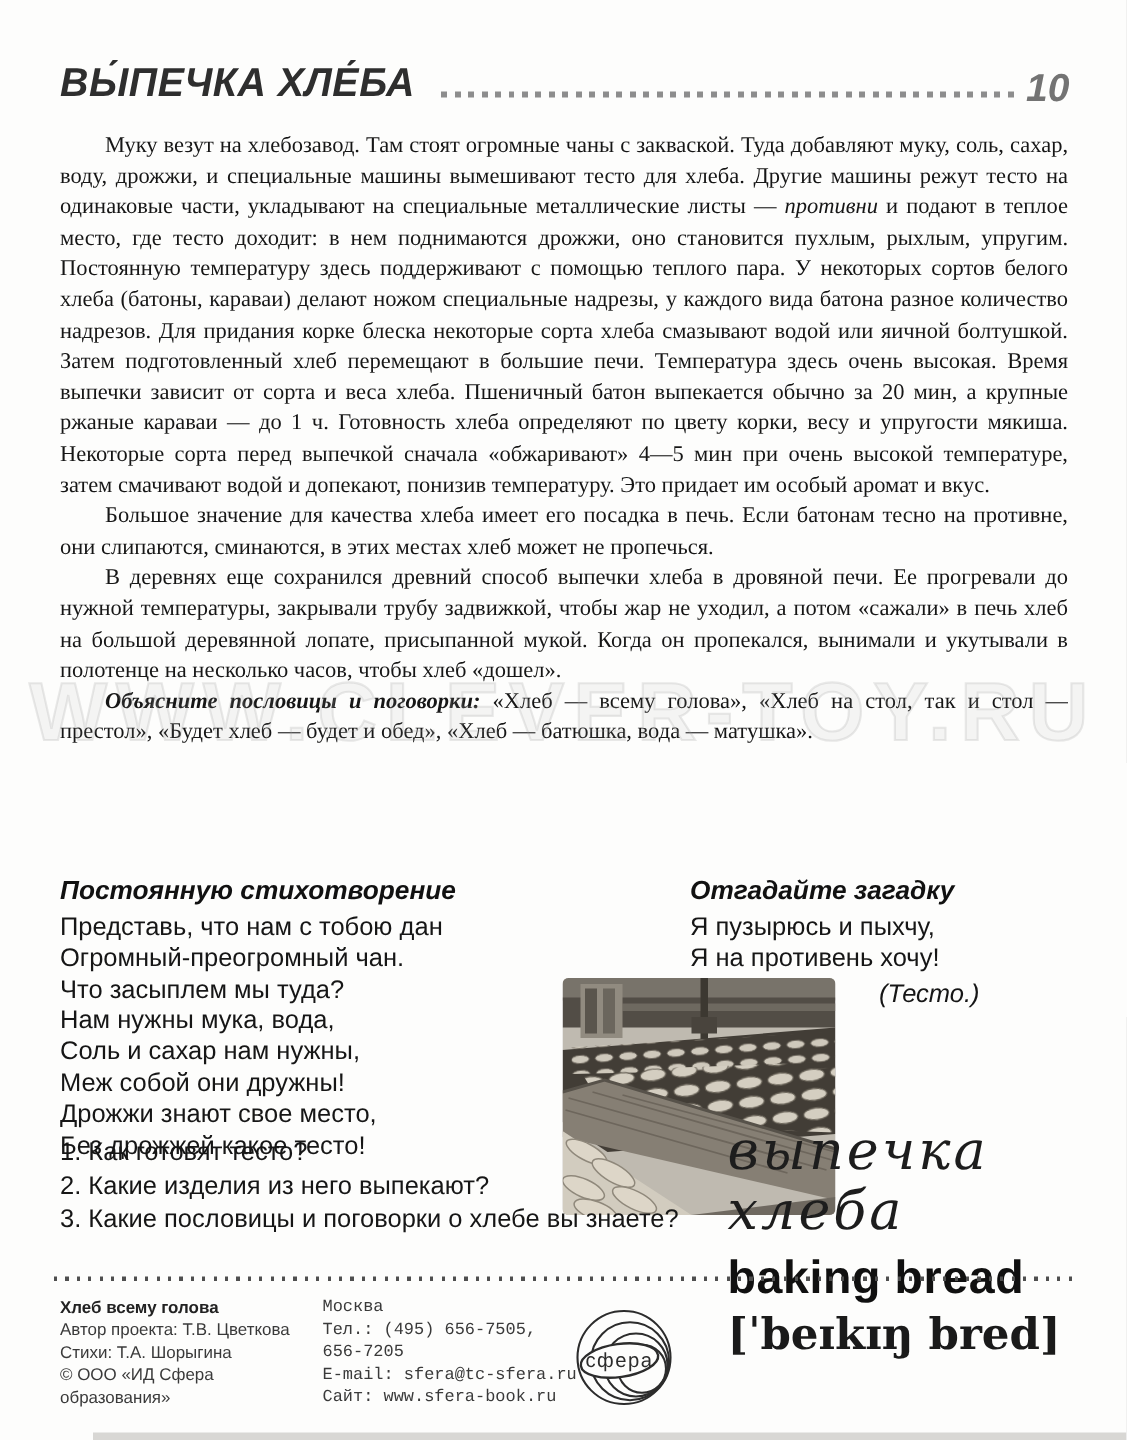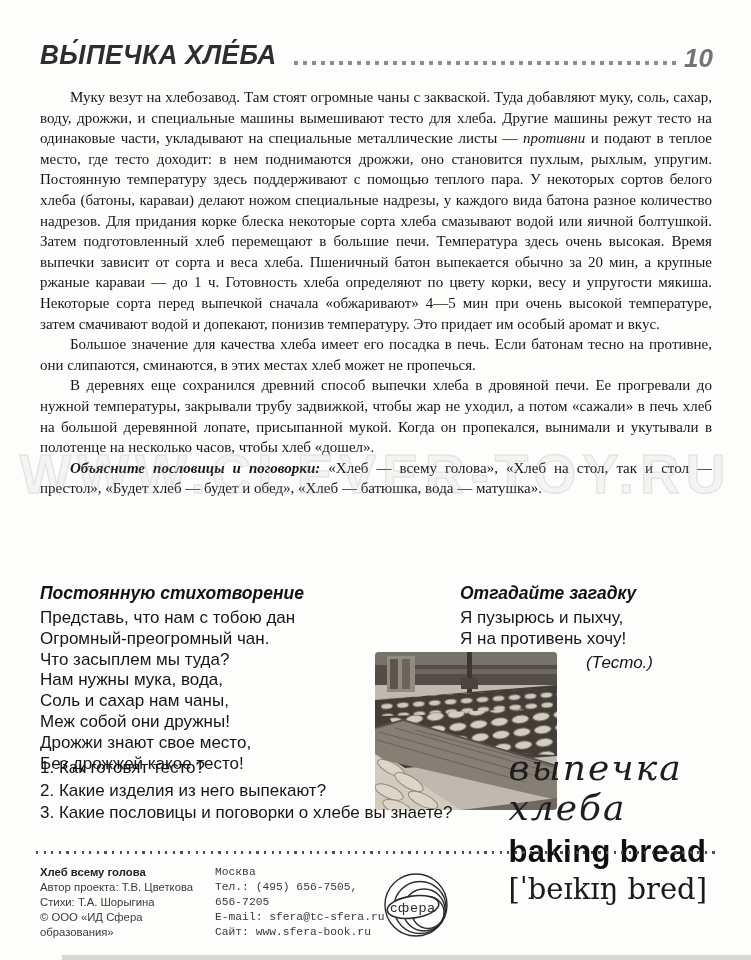--- a/index.html
+++ b/index.html
@@ -41,21 +41,21 @@
   }
   .footer{position:absolute;left:40px;top:865px;width:672px;font-size:11.3px;line-height:15px;color:#3a3a3a;}
   .f-col1{position:absolute;left:0;top:0;width:172px;}
   .f-col2{position:absolute;left:175px;top:0;width:170px;font-family:Liberation Mono, monospace;}
   .f-bold{font-weight:700;color:#222;}
   .logo{position:absolute;left:340px;top:4px;width:72px;height:72px;}
   
   .vocab{position:absolute;right:44px;top:748px;text-align:left;}
   .hand{font-family:"DejaVu Serif",serif;font-style:italic;font-size:36px;line-height:40px;color:#1d1d1d;letter-spacing:2px;}
   .en-word{font-weight:700;font-size:31px;letter-spacing:.4px;color:#101010;margin-top:7px;line-height:34px;}
-  .ipa{font-family:"DejaVu Serif",serif;font-size:29px;color:#1a1a1a;margin-top:4px;line-height:33px;}
+  .ipa{font-family:"DejaVu Serif",serif;font-size:29px;color:#1a1a1a;margin-top:4px;line-height:33px;font-weight:bold;}
   
   .watermark{
     position:absolute;left:8px;right:8px;top:442px;text-align:center;z-index:6;
     font-weight:700;font-size:55px;letter-spacing:6px;pointer-events:none;
     color:rgba(170,170,170,0.10);-webkit-text-stroke:1.4px rgba(160,160,160,0.22);
   }
   .scan-edge{position:absolute;left:62px;right:0;bottom:0;height:5px;background:#d8d7d4;}
 </style>
 </head>
 <body>
@@ -76,21 +76,21 @@
     <p class="para">В деревнях еще сохранился древний способ выпечки хлеба в дровяной печи. Ее прогревали до нужной температуры, закрывали трубу задвижкой, чтобы жар не уходил, а потом «сажали» в печь хлеб на большой деревянной лопате, присыпанной мукой. Когда он пропекался, вынимали и укутывали в полотенце на несколько часов, чтобы хлеб «дошел».</p>
     <p class="para"><span class="bi">Объясните пословицы и поговорки:</span><span> «Хлеб — всему голова», «Хлеб на стол, так и стол — престол», «Будет хлеб — будет и обед», «Хлеб — батюшка, вода — матушка».</span></p>
   </div>
 
   <div class="poem">
     <div class="sec-heading">Постоянную стихотворение</div>
     <div class="vline">Представь, что нам с тобою дан</div>
     <div class="vline">Огромный-преогромный чан.</div>
     <div class="vline">Что засыплем мы туда?</div>
     <div class="vline">Нам нужны мука, вода,</div>
-    <div class="vline">Соль и сахар нам чаны,</div>
+    <div class="vline">Соль и сахар нам нужны,</div>
     <div class="vline">Меж собой они дружны!</div>
     <div class="vline">Дрожжи знают свое место,</div>
     <div class="vline">Без дрожжей какое тесто!</div>
   </div>
 
   <div class="riddle">
     <div class="sec-heading">Отгадайте загадку</div>
     <div class="vline">Я пузырюсь и пыхчу,</div>
     <div class="vline">Я на противень хочу!</div>
     <div class="riddle-answer">(Тесто.)</div>

